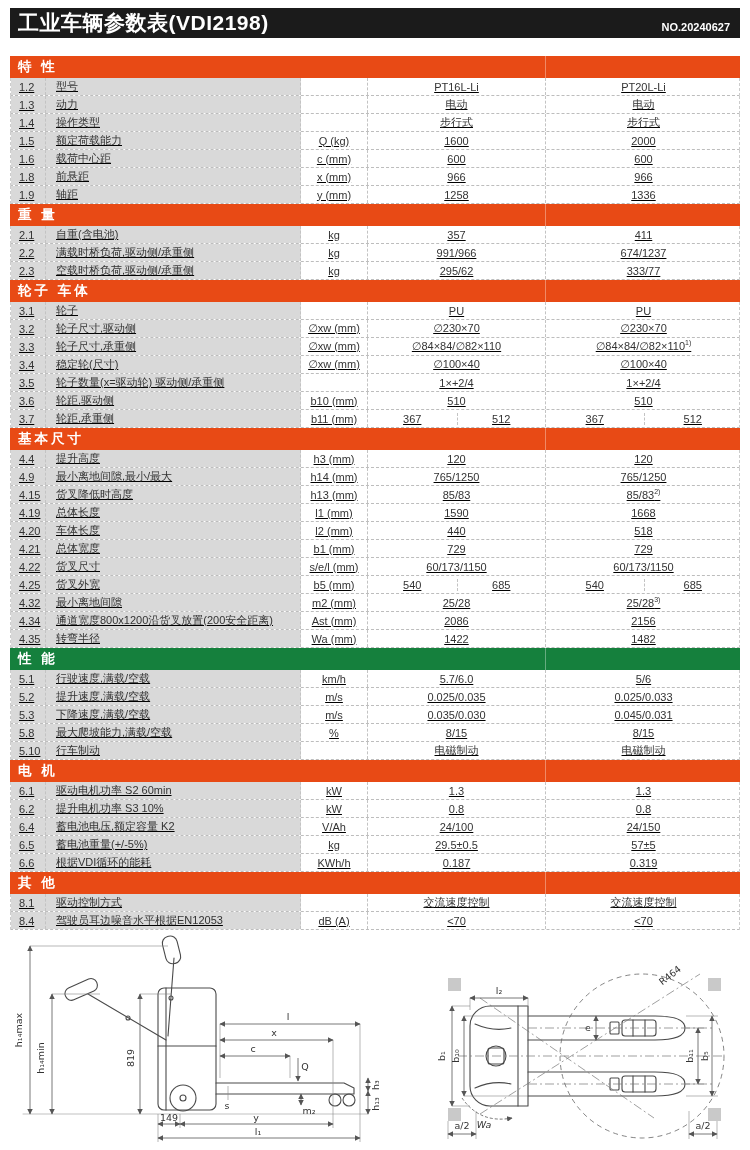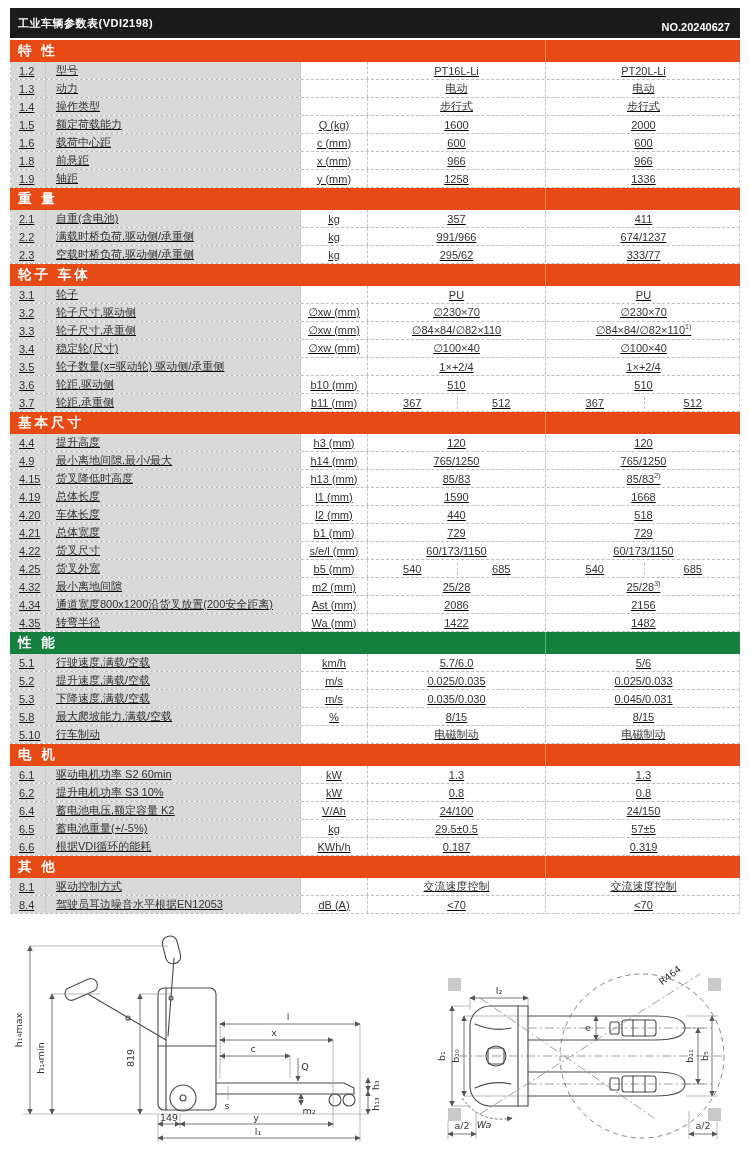--- a/index.html
+++ b/index.html
@@ -3,25 +3,25 @@
 <meta charset="utf-8">
 <style>
   * { margin:0; padding:0; box-sizing:border-box; }
   body { font-family:"Liberation Sans","DejaVu Sans",sans-serif; background:#fff; }
   #page { position:relative; width:750px; height:1150px; background:#ffffff; overflow:hidden; }
 
   
   #titlebar { position:absolute; left:10px; top:8px; width:730px; height:30px;
     background:#1b1b1b; color:#fff; display:flex; align-items:center;
     justify-content:space-between; padding:0 10px 0 8px; }
-  #titlebar .t { font-size:11px; font-weight:bold; letter-spacing:0.5px;text-align:right; }
+  #titlebar .t { font-size:21px; font-weight:bold; letter-spacing:0.5px;text-align:right; }
   #titlebar .n { font-size:11px; font-weight:bold;margin-top:8px; }
 
   
-  #spec-table { position:absolute; left:10px; top:40px; width:730px; }
+  #spec-table { position:absolute; left:10px; top:56px; width:730px; }
   .sec-header { position:relative; height:22px; background:#e84a15; display:flex; align-items:center; }
   .sec-title { color:#fff; font-weight:bold; font-size:13.5px; padding-left:8px; letter-spacing:3px; }
   .sec-div { position:absolute; left:535px; top:0; width:1px; height:100%; background:rgba(255,255,255,.35); }
 
   .row { display:grid; grid-template-columns:35px 255px 67px 178px 195px; height:18px;
     border-bottom:1px dashed #bdbdbd; border-left:1px dashed #cccccc; border-right:1px dashed #cccccc;text-decoration:underline; }
   .cell { display:flex; align-items:center; justify-content:center; font-size:11px; color:#333;
     border-right:1px dashed #c3c3c3; overflow:hidden; white-space:nowrap; }
   .cell.num { background:#d9d9d9; justify-content:flex-start; padding-left:8px; }
   .cell.lbl { background:#d9d9d9; justify-content:flex-start; padding-left:10px; }

